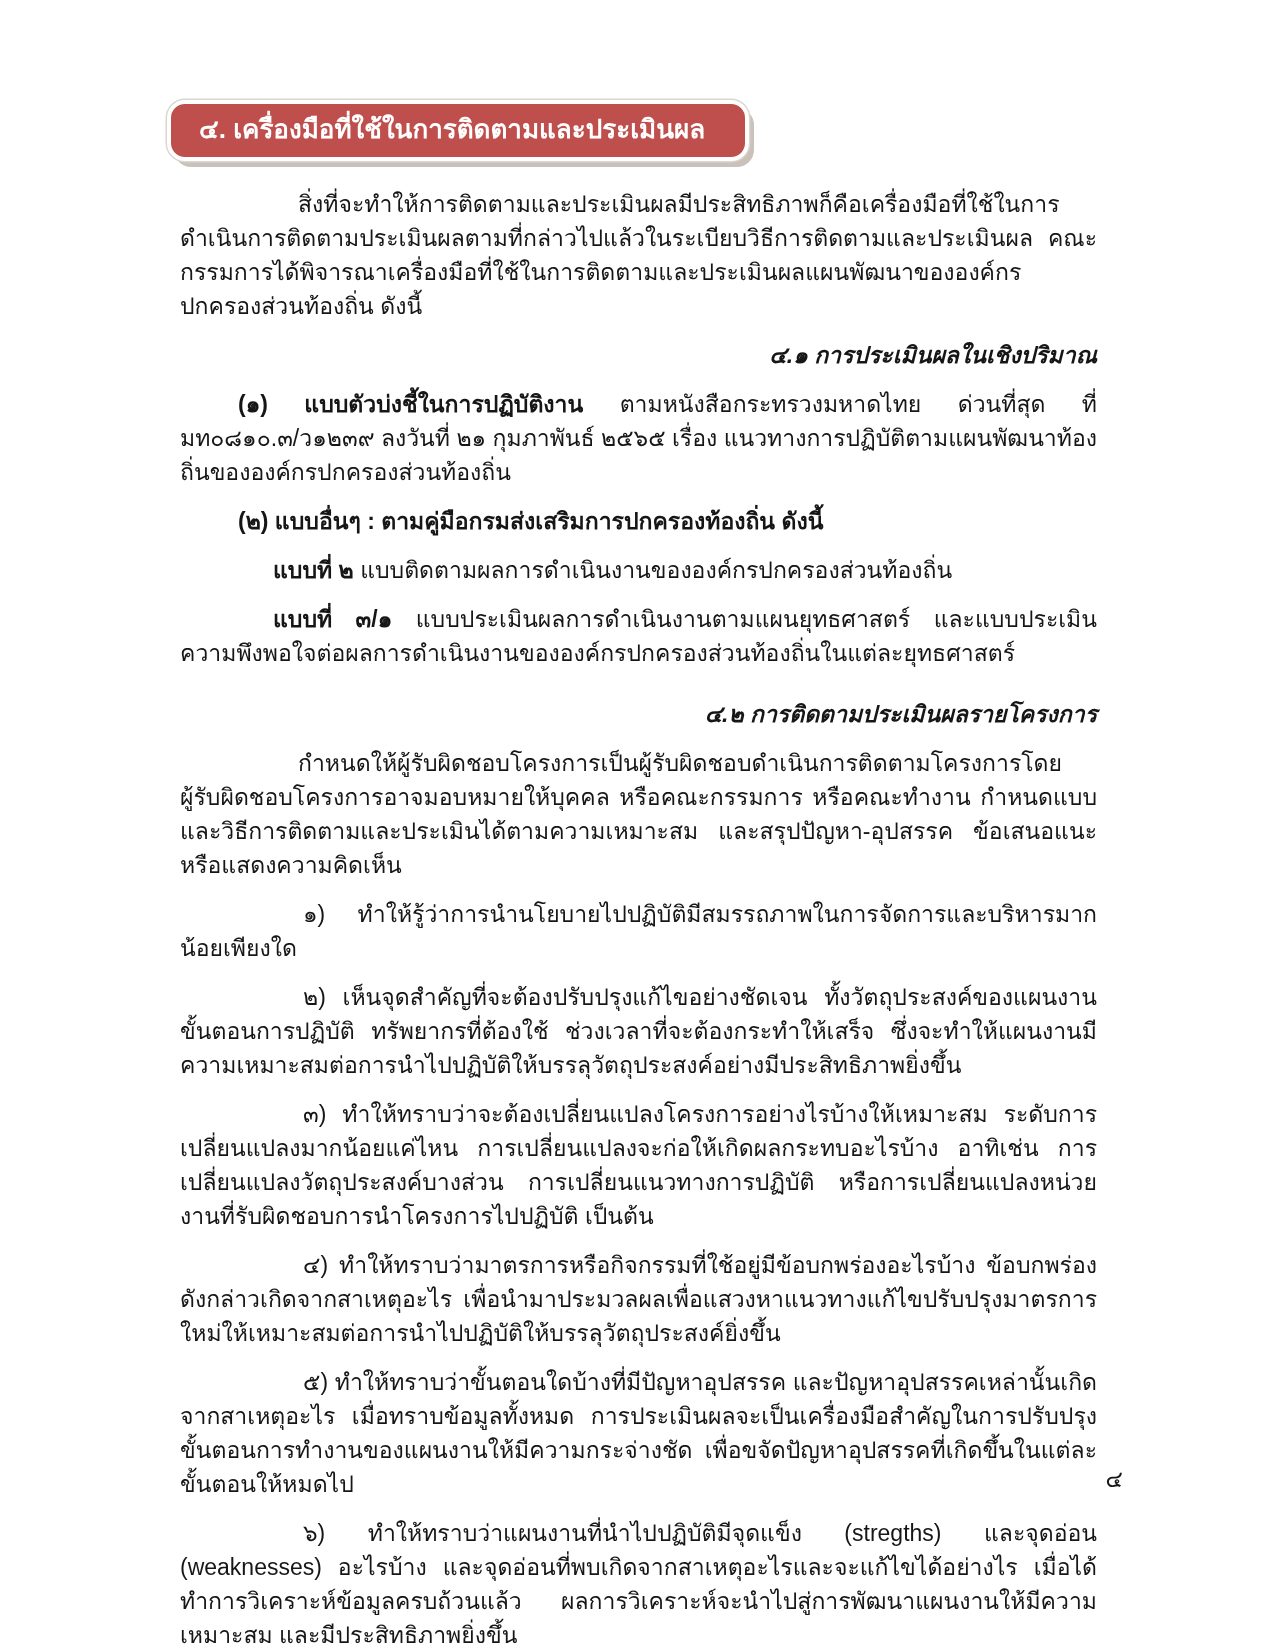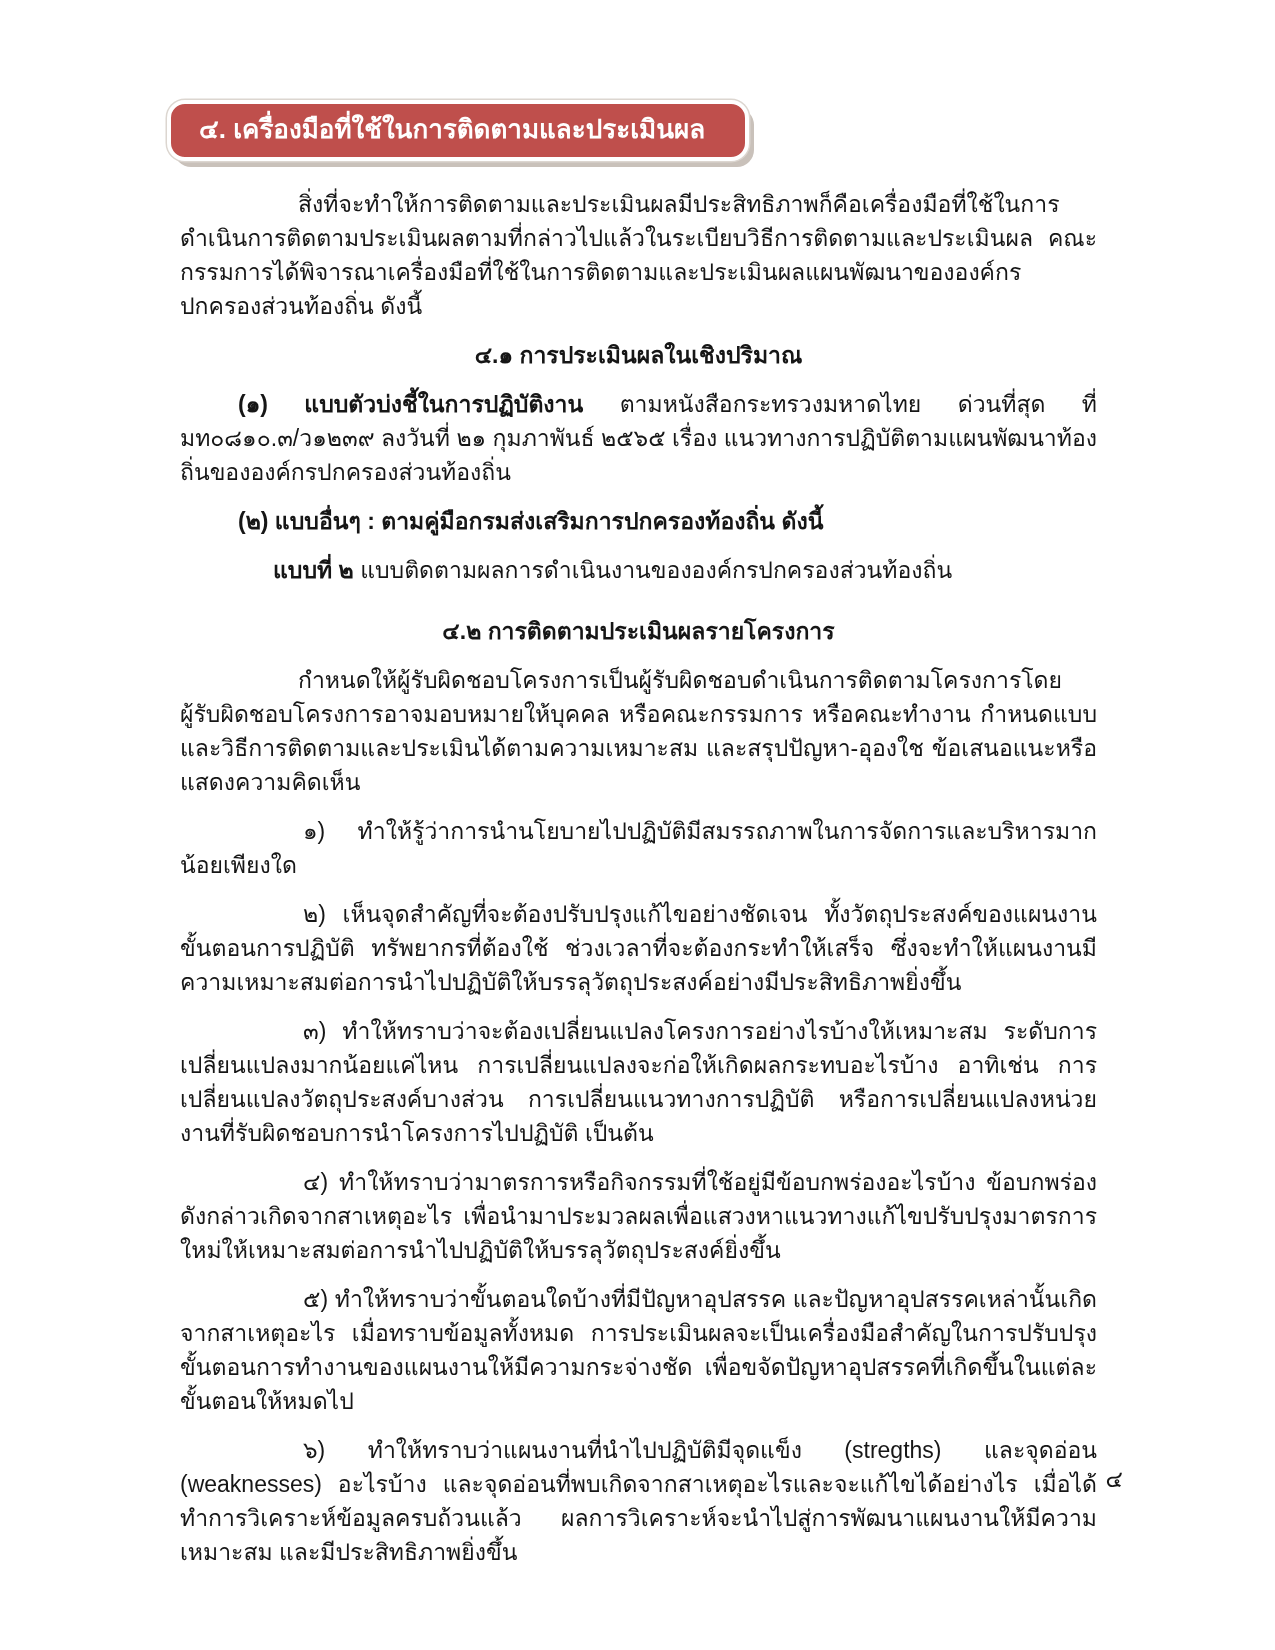--- a/index.html
+++ b/index.html
@@ -27,21 +27,21 @@
     border-radius:18px;
     box-shadow:0 0 0 1.5px #dcd6d0, 6px 7px 0 -1px #c9c1ba;
   }
   .banner-wrap{margin:0 0 26px 2px;}
   .banner-wrap.second{margin-top:20px;margin-bottom:28px;}
   p{margin:15px;text-align:justify;}
   .indent-lg{text-indent:118px;}
   .indent-md{text-indent:58px;}
   .indent-form{text-indent:93px;}
   .indent-list{text-indent:123px;}
-  .h-sub{font-weight:bold;text-align:center;margin-top:1px;}
+  .h-sub{font-weight:bold;text-align:right;margin-top:1px;font-style:italic;}
   .h-sub.gap-top{margin-top:27px;}
   .lead{font-weight:bold;}
   .list-block{margin-top:2px;}
   .page-number{
     position:absolute;
     top:1462px;
     right:152px;
     font-size:23px;
   }
 </style>
@@ -58,25 +58,26 @@
 
   <p class="h-sub">๔.๑ การประเมินผลในเชิงปริมาณ</p>
 
   <p class="indent-md"><span class="lead">(๑)  แบบตัวบ่งชี้ในการปฏิบัติงาน</span> <span>ตามหนังสือกระทรวงมหาดไทย ด่วนที่สุด ที่ มท๐๘๑๐.๓/ว๑๒๓๙ ลงวันที่ ๒๑ กุมภาพันธ์ ๒๕๖๕ เรื่อง  แนวทางการปฏิบัติตามแผนพัฒนาท้องถิ่นขององค์กรปกครองส่วนท้องถิ่น</span></p>
 
   <p class="indent-md"><span class="lead">(๒)  แบบอื่นๆ : ตามคู่มือกรมส่งเสริมการปกครองท้องถิ่น  ดังนี้</span></p>
 
 
   <p class="indent-form"><span class="lead">แบบที่  ๒</span> <span>แบบติดตามผลการดำเนินงานขององค์กรปกครองส่วนท้องถิ่น</span></p>
 
+  <p class="indent-form"><span class="lead">แบบที่  ๓/๑</span> <span>แบบประเมินผลการดำเนินงานตามแผนยุทธศาสตร์  และแบบประเมินความพึงพอใจต่อผลการดำเนินงานขององค์กรปกครองส่วนท้องถิ่นในแต่ละยุทธศาสตร์</span></p>
 
 
   <p class="h-sub gap-top">๔.๒ การติดตามประเมินผลรายโครงการ</p>
 
-  <p class="indent-lg">กำหนดให้ผู้รับผิดชอบโครงการเป็นผู้รับผิดชอบดำเนินการติดตามโครงการโดยผู้รับผิดชอบโครงการอาจมอบหมายให้บุคคล หรือคณะกรรมการ หรือคณะทำงาน กำหนดแบบและวิธีการติดตามและประเมินได้ตามความเหมาะสม และสรุปปัญหา-อุองใช  ข้อเสนอแนะหรือแสดงความคิดเห็น</p>
+  <p class="indent-lg">กำหนดให้ผู้รับผิดชอบโครงการเป็นผู้รับผิดชอบดำเนินการติดตามโครงการโดยผู้รับผิดชอบโครงการอาจมอบหมายให้บุคคล หรือคณะกรรมการ หรือคณะทำงาน กำหนดแบบและวิธีการติดตามและประเมินได้ตามความเหมาะสม และสรุปปัญหา-อุปสรรค  ข้อเสนอแนะหรือแสดงความคิดเห็น</p>
 
 
   <div class="list-block">
     <p class="indent-list">๑)  ทำให้รู้ว่าการนำนโยบายไปปฏิบัติมีสมรรถภาพในการจัดการและบริหารมากน้อยเพียงใด</p>
     <p class="indent-list">๒)  เห็นจุดสำคัญที่จะต้องปรับปรุงแก้ไขอย่างชัดเจน  ทั้งวัตถุประสงค์ของแผนงาน  ขั้นตอนการปฏิบัติ  ทรัพยากรที่ต้องใช้ ช่วงเวลาที่จะต้องกระทำให้เสร็จ  ซึ่งจะทำให้แผนงานมีความเหมาะสมต่อการนำไปปฏิบัติให้บรรลุวัตถุประสงค์อย่างมีประสิทธิภาพยิ่งขึ้น</p>
     <p class="indent-list">๓)  ทำให้ทราบว่าจะต้องเปลี่ยนแปลงโครงการอย่างไรบ้างให้เหมาะสม ระดับการเปลี่ยนแปลงมากน้อยแค่ไหน การเปลี่ยนแปลงจะก่อให้เกิดผลกระทบอะไรบ้าง อาทิเช่น การเปลี่ยนแปลงวัตถุประสงค์บางส่วน การเปลี่ยนแนวทางการปฏิบัติ  หรือการเปลี่ยนแปลงหน่วยงานที่รับผิดชอบการนำโครงการไปปฏิบัติ เป็นต้น</p>
     <p class="indent-list">๔)  ทำให้ทราบว่ามาตรการหรือกิจกรรมที่ใช้อยู่มีข้อบกพร่องอะไรบ้าง  ข้อบกพร่องดังกล่าวเกิดจากสาเหตุอะไร  เพื่อนำมาประมวลผลเพื่อแสวงหาแนวทางแก้ไขปรับปรุงมาตรการใหม่ให้เหมาะสมต่อการนำไปปฏิบัติให้บรรลุวัตถุประสงค์ยิ่งขึ้น</p>
     <p class="indent-list">๕)  ทำให้ทราบว่าขั้นตอนใดบ้างที่มีปัญหาอุปสรรค  และปัญหาอุปสรรคเหล่านั้นเกิดจากสาเหตุอะไร เมื่อทราบข้อมูลทั้งหมด  การประเมินผลจะเป็นเครื่องมือสำคัญในการปรับปรุงขั้นตอนการทำงานของแผนงานให้มีความกระจ่างชัด  เพื่อขจัดปัญหาอุปสรรคที่เกิดขึ้นในแต่ละขั้นตอนให้หมดไป</p>
     <p class="indent-list">๖)  ทำให้ทราบว่าแผนงานที่นำไปปฏิบัติมีจุดแข็ง (stregths) และจุดอ่อน (weaknesses)  อะไรบ้าง และจุดอ่อนที่พบเกิดจากสาเหตุอะไรและจะแก้ไขได้อย่างไร  เมื่อได้ทำการวิเคราะห์ข้อมูลครบถ้วนแล้ว ผลการวิเคราะห์จะนำไปสู่การพัฒนาแผนงานให้มีความเหมาะสม และมีประสิทธิภาพยิ่งขึ้น</p>
   </div>

